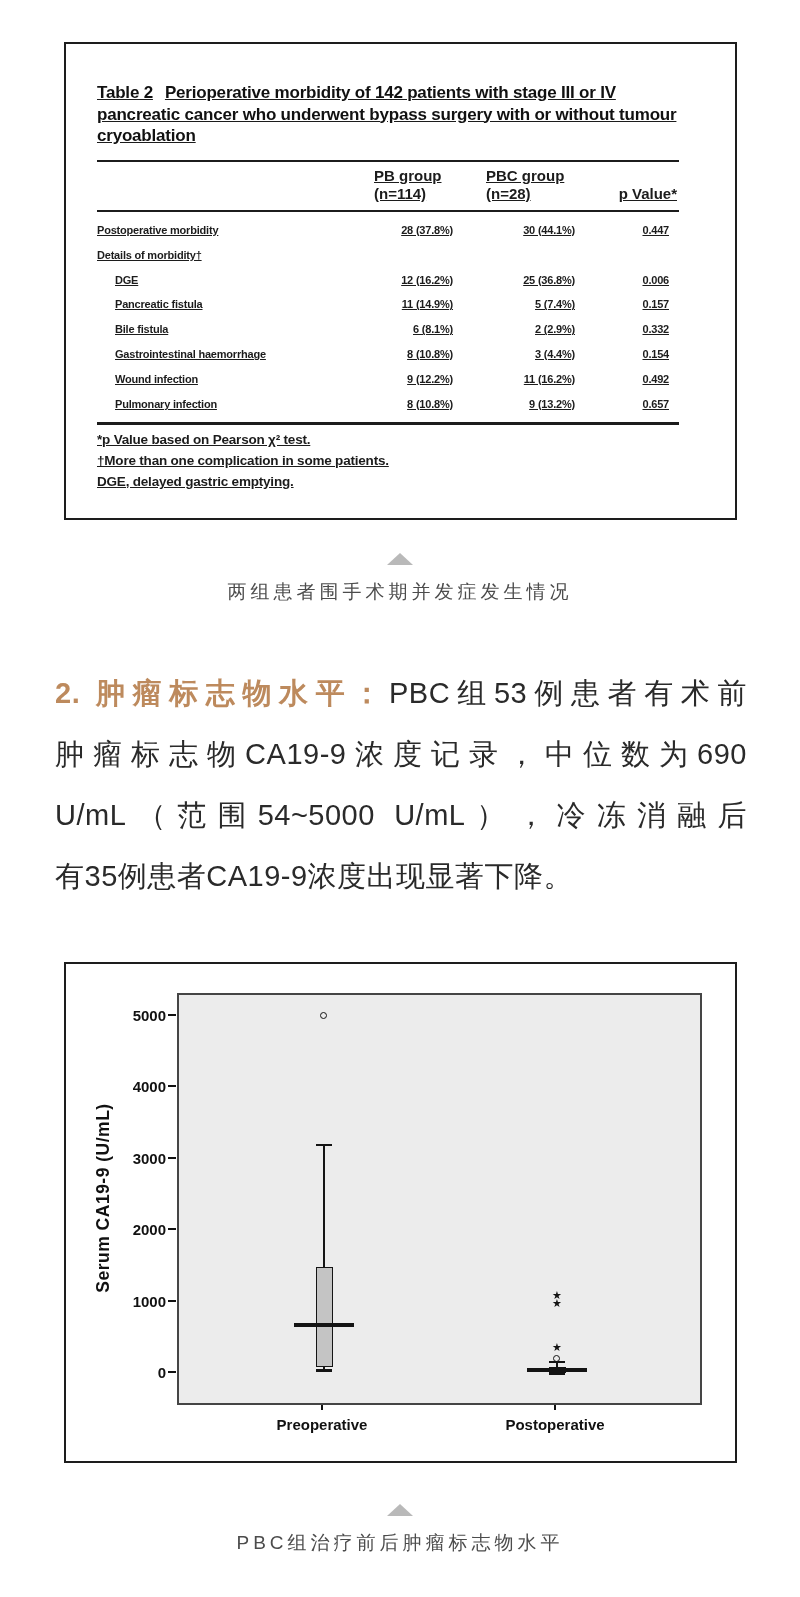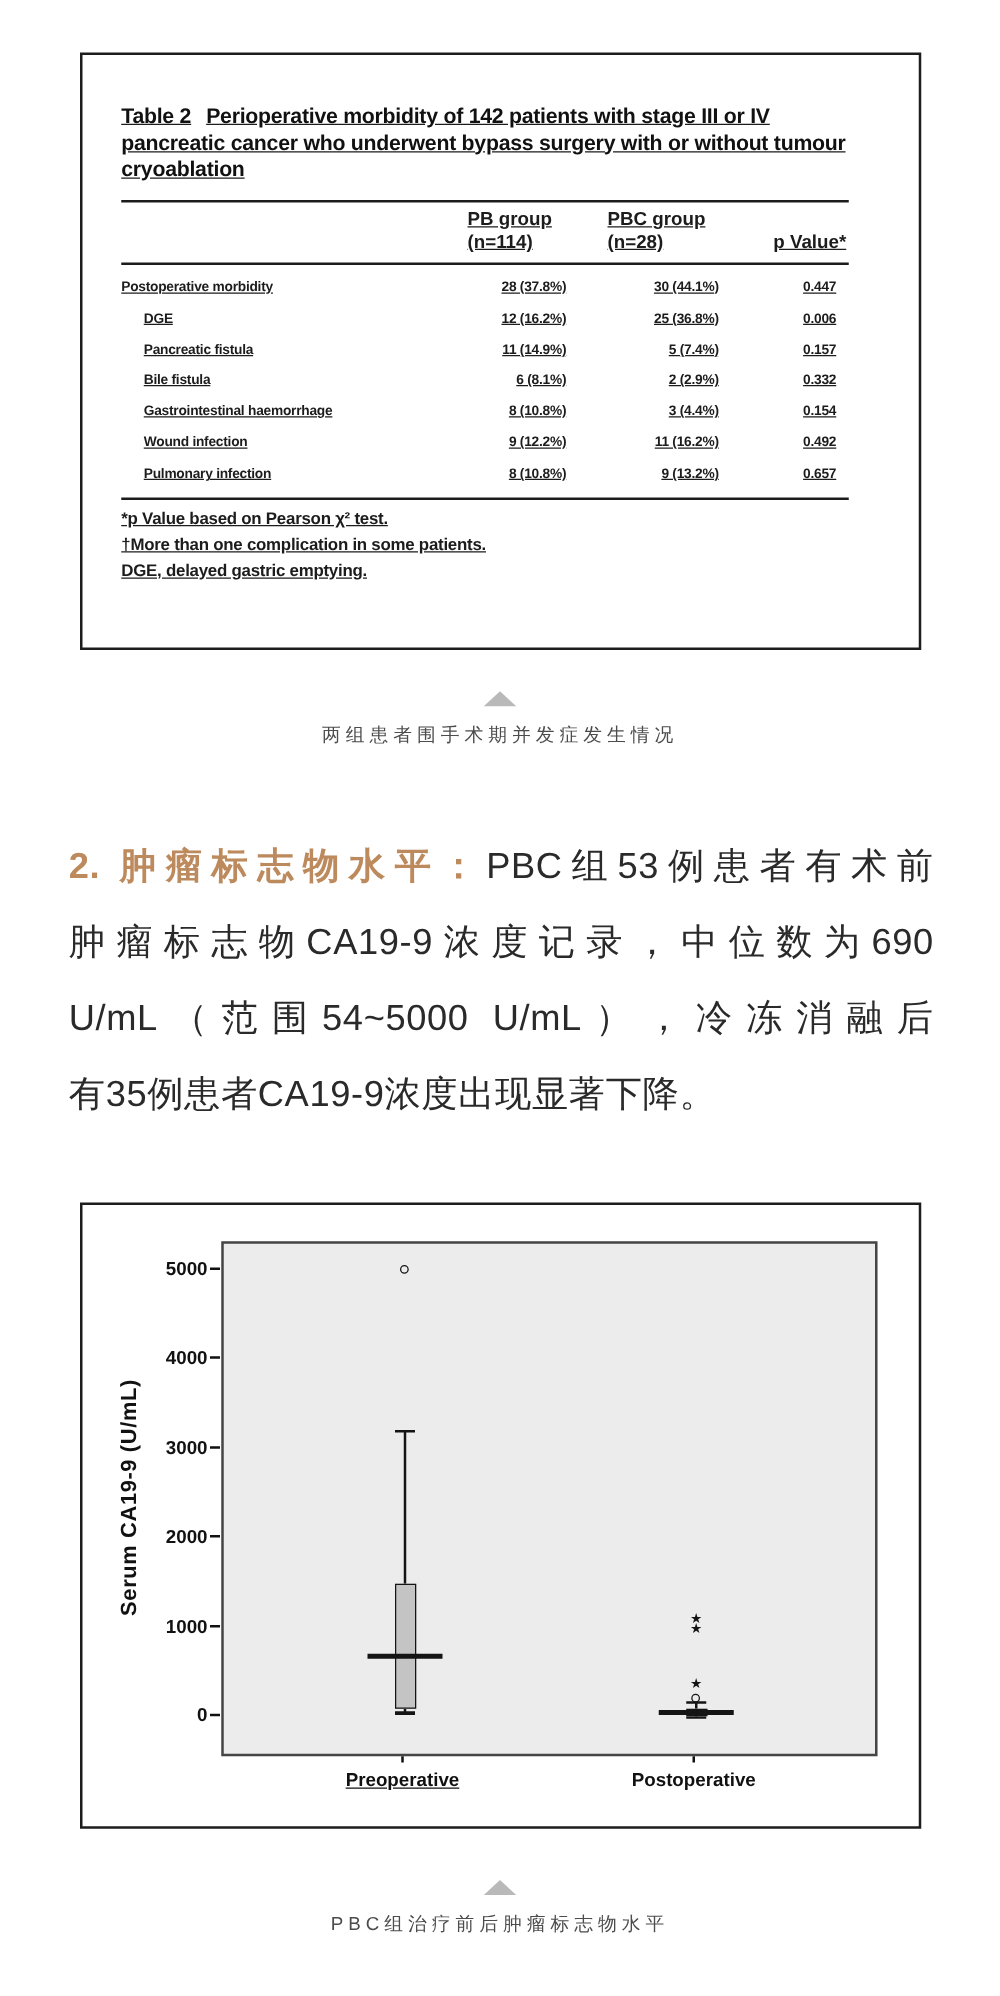--- a/index.html
+++ b/index.html
@@ -25,21 +25,21 @@
   .trow .c-label{padding-left:0;}
   .trow.indent .c-label{padding-left:18px;}
   .trow .c-pb,.trow .c-pbc{text-align:right;padding-right:6px;}
   .trow .c-p{text-align:right;padding-right:8px;}
   .tfoot{margin-top:4px;font-size:13.5px;line-height:21px;font-weight:700;letter-spacing:-0.2px;}
 
   
   .figcap{position:absolute;left:0;width:800px;text-align:center;}
   .tri{width:0;height:0;margin:0 auto;border-left:13px solid transparent;
        border-right:13px solid transparent;border-bottom:12px solid #b9b9b9;}
-  .captext{margin-top:14px;font-size:15px;letter-spacing:4px;color:#4c4c4c;text-align:center;}
+  .captext{margin-top:14px;font-size:19px;letter-spacing:4px;color:#4c4c4c;text-align:center;}
 
   
   .para{position:absolute;left:55px;top:663px;width:692px;font-size:29px;color:#2a2a2a;}
   .para-line{height:61px;line-height:61px;text-align:justify;text-align-last:justify;
              letter-spacing:0.5px;white-space:normal;}
   .para-line.last{text-align-last:left;}
   .para-head{color:#bd8a5d;font-weight:700;}
 
   
   .chartbox{position:absolute;left:64px;top:962px;width:673px;height:501px;
@@ -85,20 +85,26 @@
         <div class="hc4">p Value*</div>
       </div>
       <div class="rule"></div>
       <div class="tbody">
           <div class="trow">
             <div class="tcell c-label">Postoperative morbidity</div>
             <div class="tcell c-pb">28 (37.8%)</div>
             <div class="tcell c-pbc">30 (44.1%)</div>
             <div class="tcell c-p">0.447</div>
           </div>
+          <div class="trow">
+            <div class="tcell c-label">Details of morbidity†</div>
+            <div class="tcell c-pb"></div>
+            <div class="tcell c-pbc"></div>
+            <div class="tcell c-p"></div>
+          </div>
           <div class="trow indent">
             <div class="tcell c-label">DGE</div>
             <div class="tcell c-pb">12 (16.2%)</div>
             <div class="tcell c-pbc">25 (36.8%)</div>
             <div class="tcell c-p">0.006</div>
           </div>
           <div class="trow indent">
             <div class="tcell c-label">Pancreatic fistula</div>
             <div class="tcell c-pb">11 (14.9%)</div>
             <div class="tcell c-pbc">5 (7.4%)</div>
@@ -161,21 +167,21 @@
         <div class="ytick-mark" style="left: 102px; top: 335.8px;"></div>
         <div class="ytick-label" style="left: 40px; top: 257.2px;">2000</div>
         <div class="ytick-mark" style="left: 102px; top: 264.2px;"></div>
         <div class="ytick-label" style="left: 40px; top: 185.6px;">3000</div>
         <div class="ytick-mark" style="left: 102px; top: 192.6px;"></div>
         <div class="ytick-label" style="left: 40px; top: 114.1px;">4000</div>
         <div class="ytick-mark" style="left: 102px; top: 121.1px;"></div>
         <div class="ytick-label" style="left: 40px; top: 42.5px;">5000</div>
         <div class="ytick-mark" style="left: 102px; top: 49.5px;"></div>
         <div class="xtick-mark" style="left: 255px; top: 439px;"></div>
-        <div class="xlab" style="left: 176px; top: 452px; text-decoration: underline;">Preoperative</div>
+        <div class="xlab" style="left: 176px; top: 452px;">Preoperative</div>
         <div class="xtick-mark" style="left: 488px; top: 439px;"></div>
         <div class="xlab" style="left: 409px; top: 452px;">Postoperative</div>
       </div>
     <div class="plot" id="plot-area">
         <div class="ink" style="left: 144px; top: 150.3px; width: 2px; height: 121.7px;"></div>
         <div class="ink" style="left: 137px; top: 149.3px; width: 16px; height: 2.2px;"></div>
         <div class="ink" style="left: 144px; top: 372.2px; width: 2px; height: 3.3px;"></div>
         <div class="ink" style="left: 137px; top: 374.3px; width: 16px; height: 2.6px;"></div>
         <div class="bp-box" style="left: 136.5px; top: 272px; width: 17px; height: 100.2px;"></div>
         <div class="ink" style="left: 115px; top: 328px; width: 60px; height: 4px;"></div>

